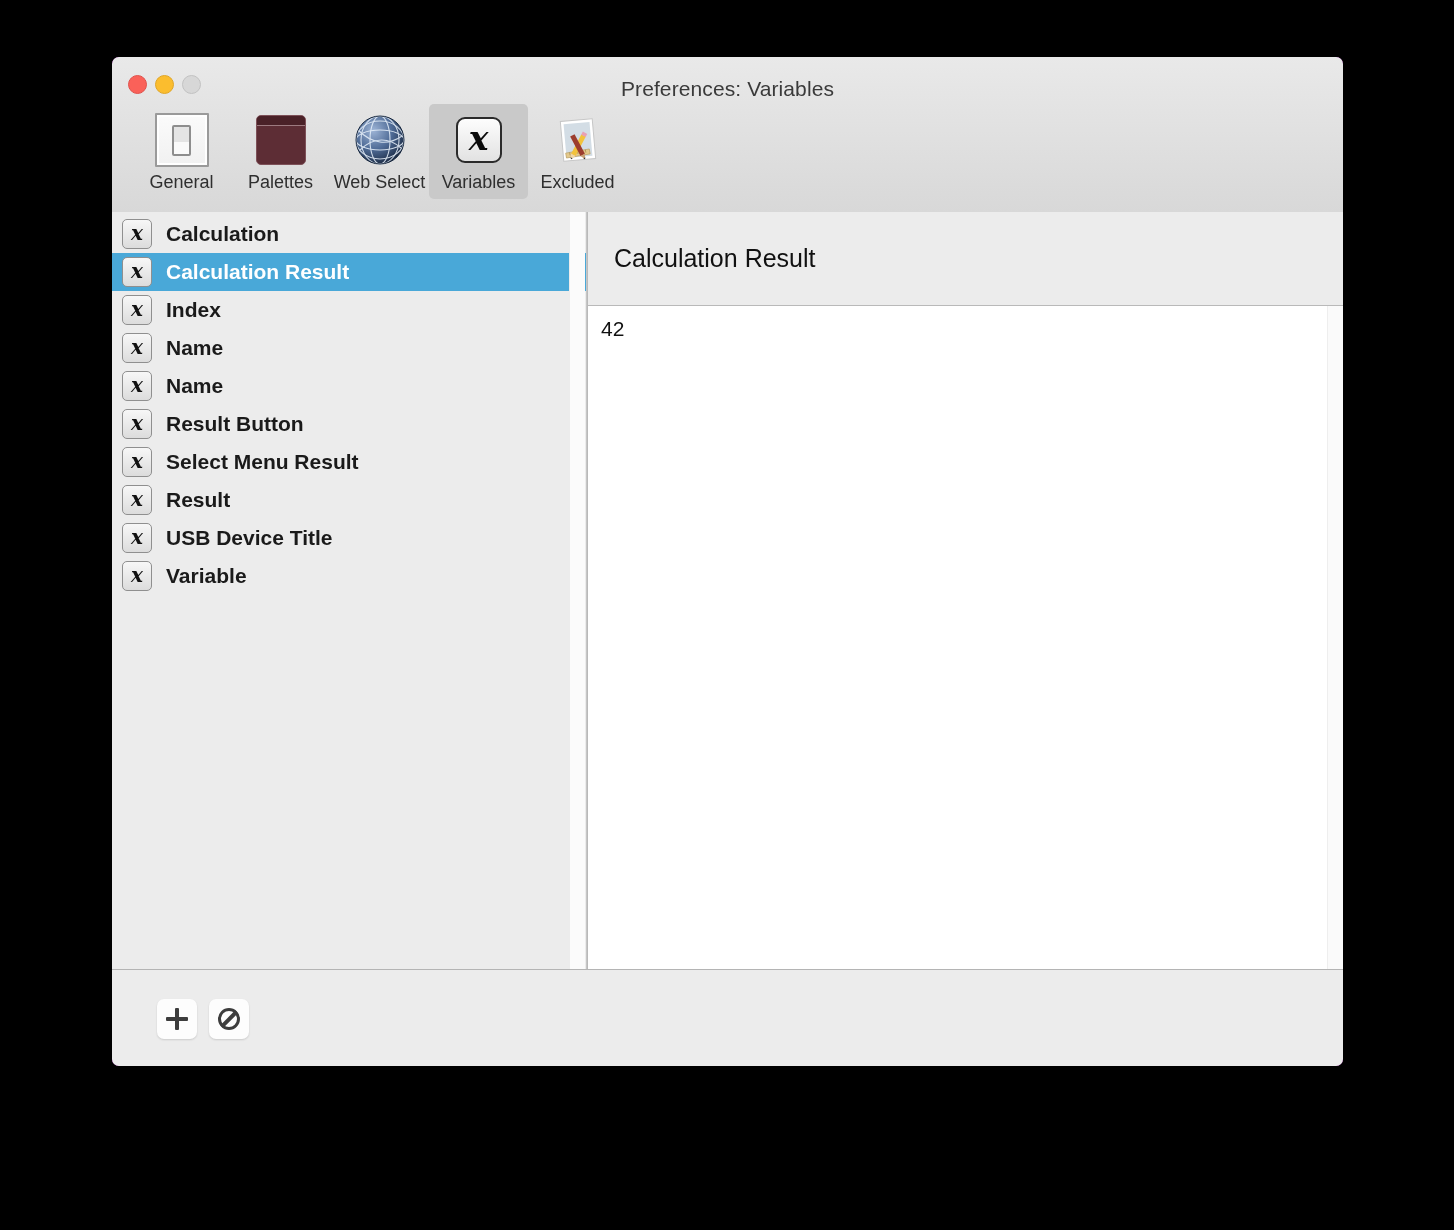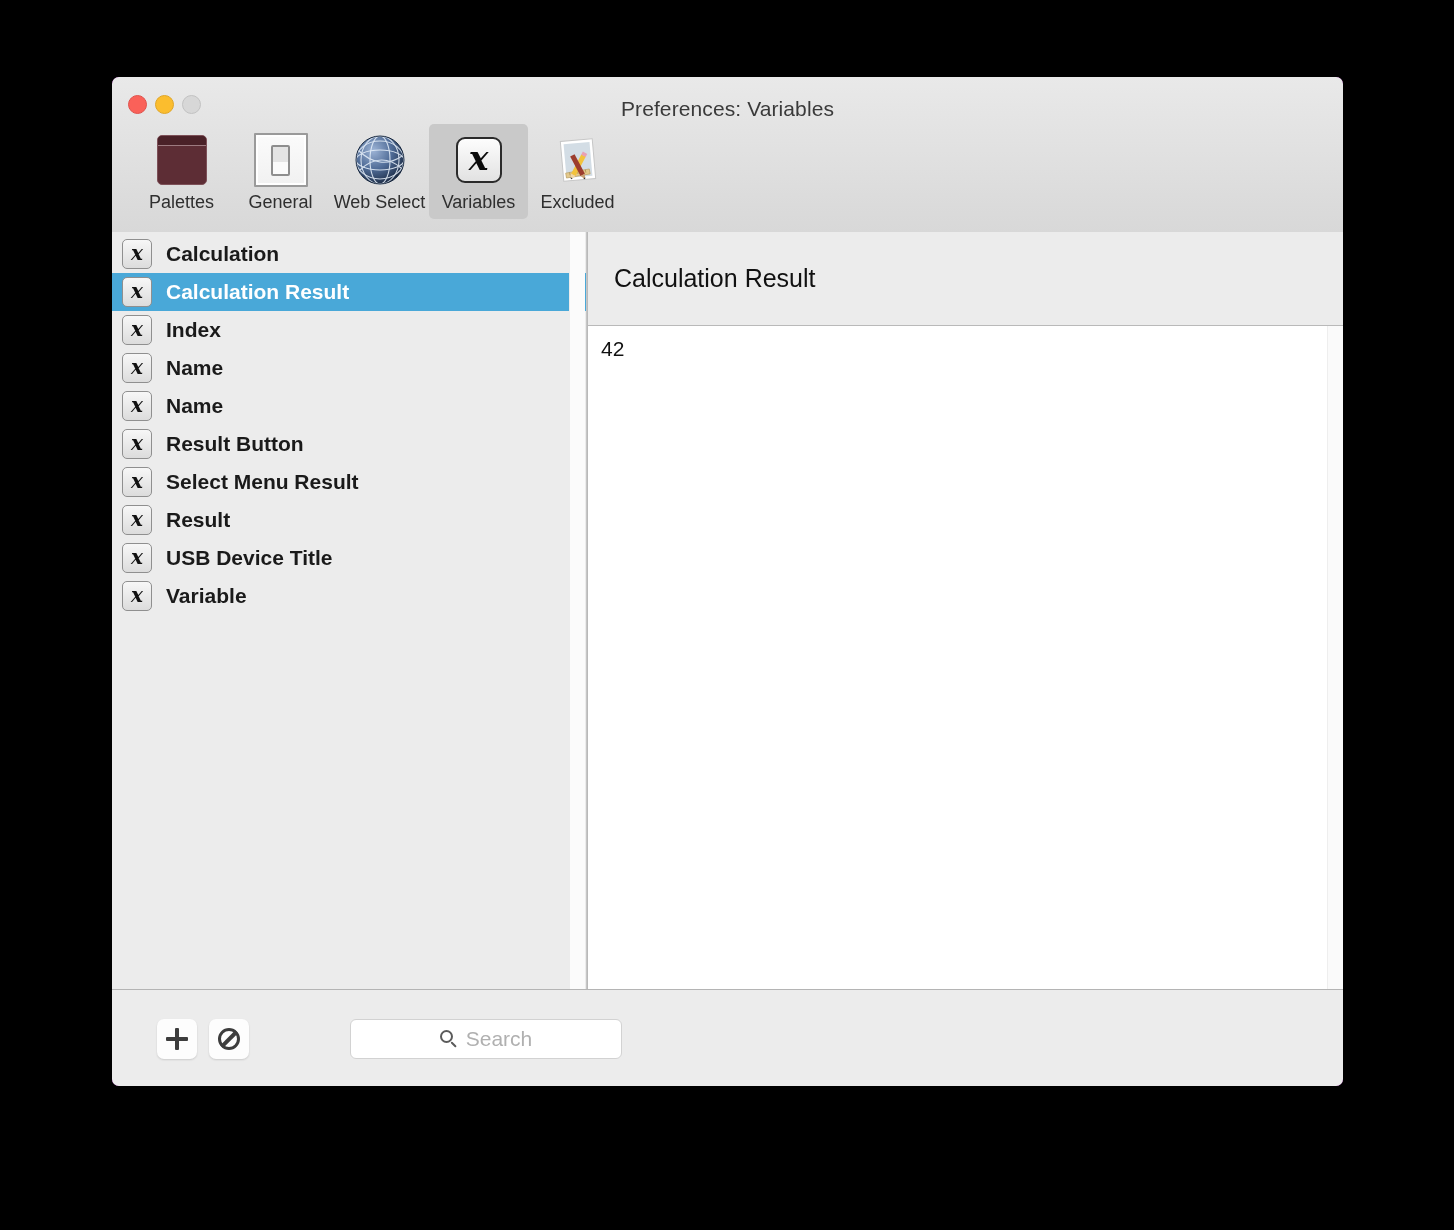--- a/index.html
+++ b/index.html
@@ -16,21 +16,20 @@
   #window {
     position: absolute;
     left: 112px;
     top: 57px;
     width: 1231px;
     height: 1009px;
     border-radius: 7px 7px 7px 7px;
     background: #a21caf;
     box-shadow: 0 0 0 0.5px rgba(0,0,0,0.35);
     overflow: hidden;
-    margin-top: 20px;
   }
 
   
   #titlebar-toolbar {
     position: relative;
     height: 155px;
     background: linear-gradient(to bottom, #e9e9e9 0%, #d8d8d8 100%);
     border-bottom: 1px solid #b4b4b4;
   }
   #traffic-lights {
@@ -357,34 +356,34 @@
       <div class="light light-min"></div>
       <div class="light light-zoom"></div>
     </div>
 
     <div id="window-title">Preferences: Variables</div>
 
     <div id="toolbar">
 
       <div class="toolbar-item">
         <div class="toolbar-icon">
+          <div class="ic-general">
+              <i></i>
+            </div>
+        </div>
+        <div class="toolbar-label">General</div>
+      </div>
+
+      <div class="toolbar-item">
+        <div class="toolbar-icon">
           <div class="ic-palettes">
               <div class="bar"></div>
             </div>
         </div>
         <div class="toolbar-label">Palettes</div>
-      </div>
-
-      <div class="toolbar-item">
-        <div class="toolbar-icon">
-          <div class="ic-general">
-              <i></i>
-            </div>
-        </div>
-        <div class="toolbar-label">General</div>
       </div>
 
       <div class="toolbar-item">
         <div class="toolbar-icon">
           <svg class="ic-globe" width="52" height="52" viewBox="0 0 52 52">
             <defs>
               <radialGradient id="gl" cx="36%" cy="30%" r="72%">
                 <stop offset="0%" stop-color="#9db4d6"></stop>
                 <stop offset="55%" stop-color="#4f6b96"></stop>
                 <stop offset="100%" stop-color="#1d2d47"></stop>
@@ -523,22 +522,16 @@
   <div id="bottom-bar">
 
     <button class="round-btn" id="add-button">
       <span class="plus-glyph"></span>
     </button>
 
     <button class="round-btn" id="disable-button">
       <span class="prohibit-glyph"></span>
     </button>
 
-    <div id="search-field">
-      <div id="search-inner">
-        <span class="mag-glyph"></span>
-        <span id="search-placeholder">Search</span>
-      </div>
-    </div>
 
   </div>
 
 </div>
 
 </body></html>

